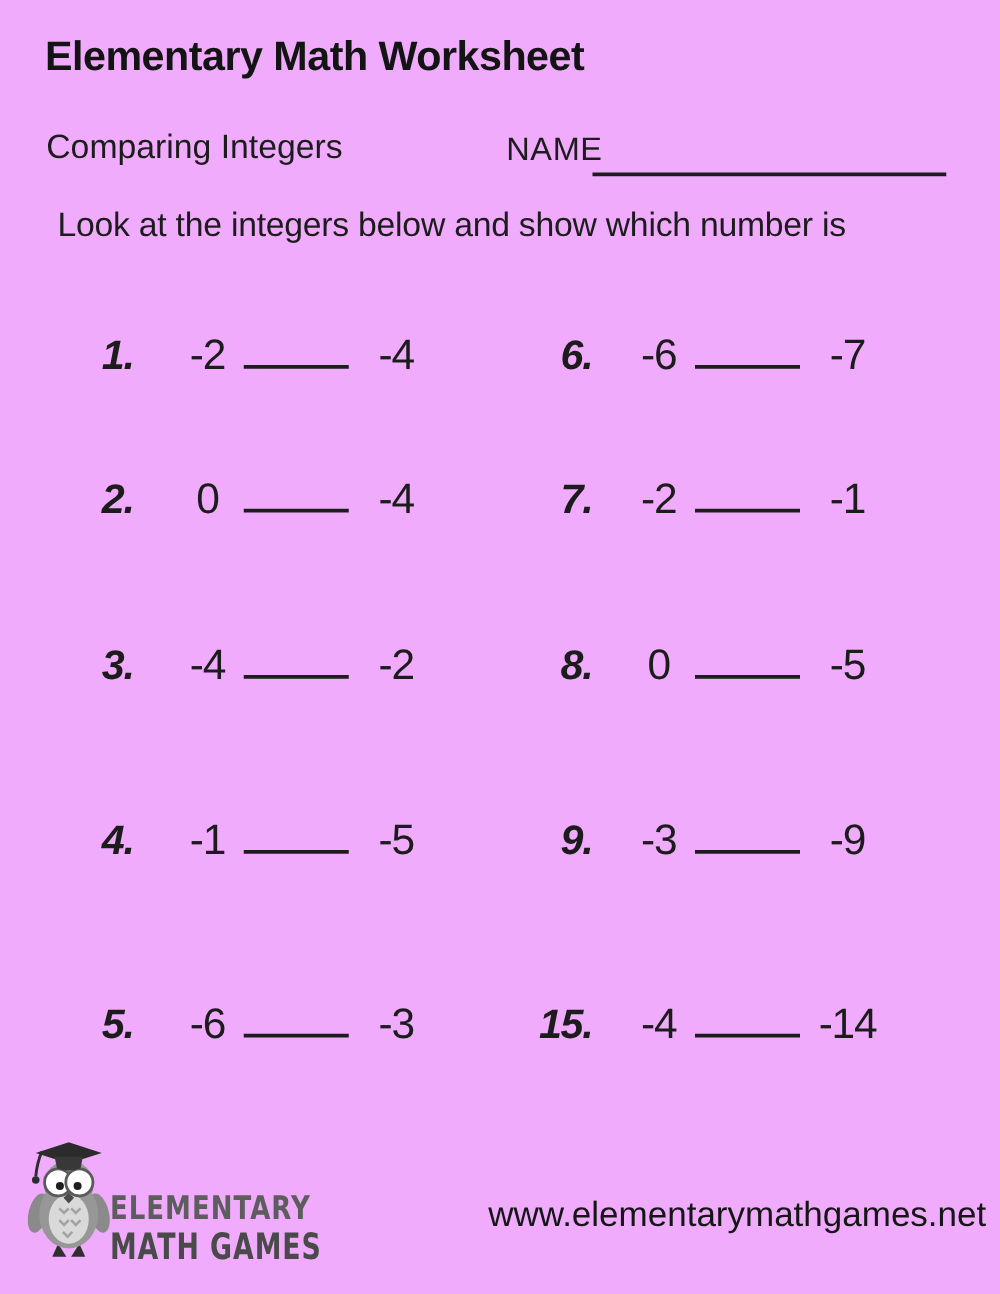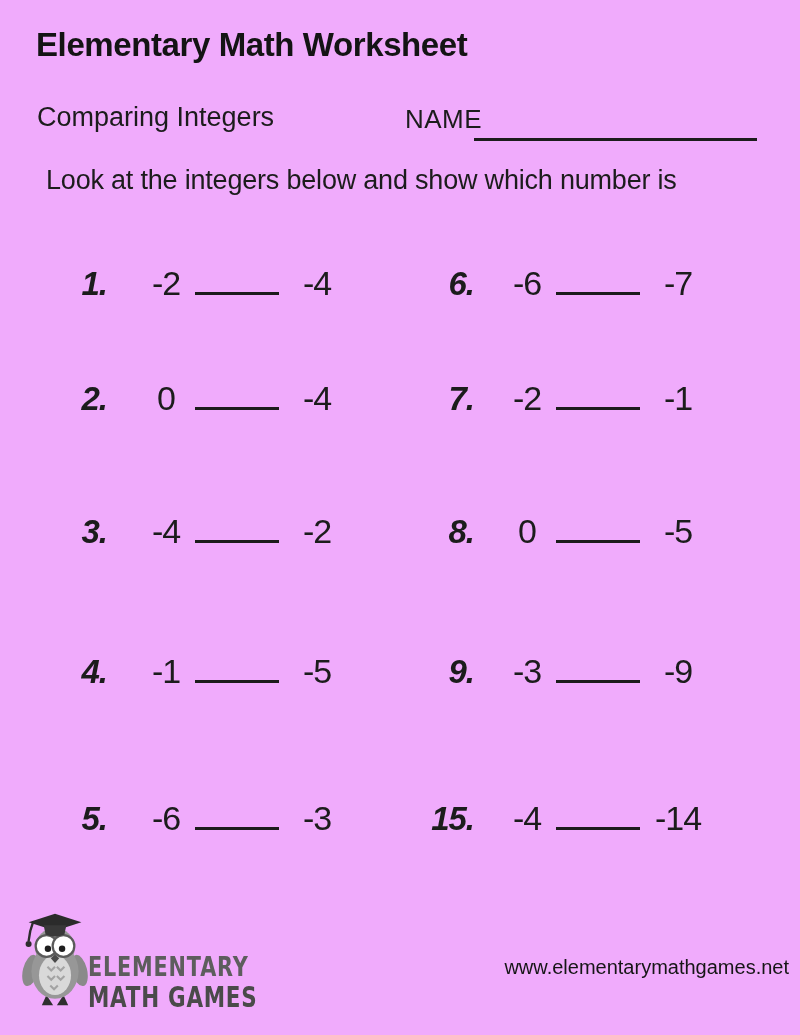--- a/index.html
+++ b/index.html
@@ -57,21 +57,21 @@
   .logo-text{position:absolute;left:88px;top:930px;line-height:1;margin-top:24px;}
   .logo-line1{
     font-family:"DejaVu Sans",sans-serif;font-weight:700;font-size:26px;
     letter-spacing:1px;color:#5d5d5d;transform:scaleX(0.80);transform-origin:left top;
   }
   .logo-line2{
     font-family:"DejaVu Sans",sans-serif;font-weight:700;font-size:29px;
     letter-spacing:1px;color:#4a4a4a;transform:scaleX(0.74);transform-origin:left top;
     margin-top:3px;
   }
-  .website{position:absolute;right:43px;top:956px;font-size:20px;color:#161616;}
+  .website{position:absolute;right:43px;top:956px;font-size:28px;color:#161616;}
 </style>
 </head>
 <body>
 
 <div class="page" style="color: rgb(28, 28, 28);">
 
   <div class="title">Elementary Math Worksheet</div>
   <div class="topic">Comparing Integers</div>
   <div class="name-label">NAME</div>
   <div class="name-line"></div>

